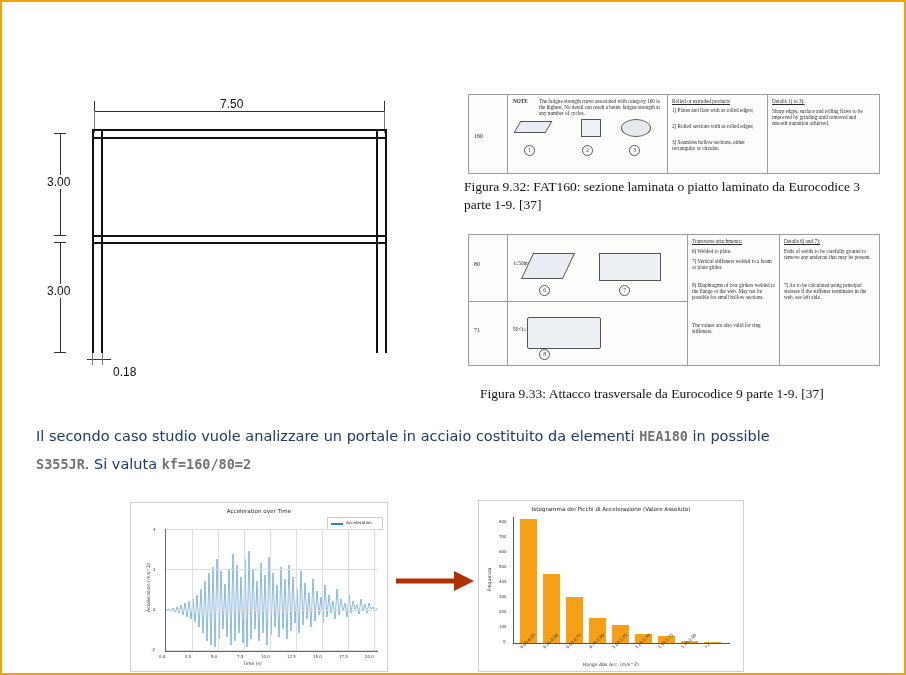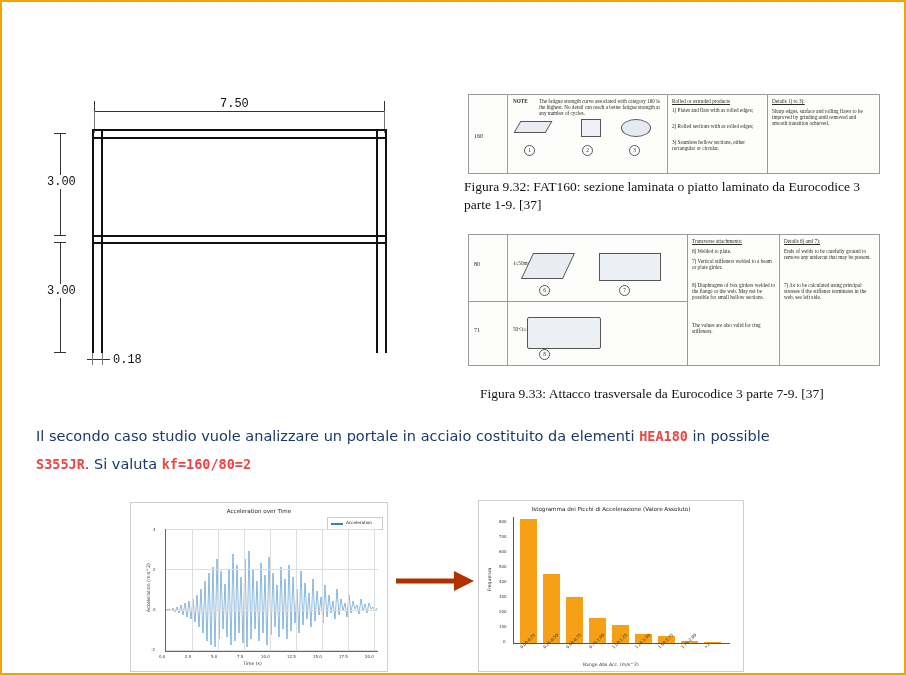--- a/index.html
+++ b/index.html
@@ -7,21 +7,21 @@
   .slide{position:relative;width:906px;height:675px;box-sizing:border-box;border:2px solid #f0a500;background:#fff;}
   .title{
     position:absolute;left:0;top:14px;width:100%;text-align:center;
     font-family:"DejaVu Sans",sans-serif;font-weight:bold;font-size:40px;color:#111;
     letter-spacing:-0.5px;
   }
 
   
   .drawing{position:absolute;left:30px;top:85px;width:410px;height:290px;}
   .dimline{position:absolute;background:#333;}
-  .dlabel{position:absolute;font-family:Liberation Mono, monospace;font-size:12px;color:#111;background:#fff;padding:0 3px;}
+  .dlabel{position:absolute;font-family:Liberation Sans, sans-serif;font-size:12px;color:#111;background:#fff;padding:0 3px;}
   .frame-col{position:absolute;background:#111;}
   .frame-beam{position:absolute;background:#111;}
 
   .cap{
     position:absolute;font-family:"Liberation Serif",serif;font-size:13.5px;color:#111;
   }
 
   
   .scan{position:absolute;background:#fdfdfb;border:1px solid #9a9a9a;}
   .scan .cellborder{position:absolute;background:#9a9a9a;}
@@ -37,21 +37,21 @@
     position:absolute;width:9px;height:9px;border:1px solid #555;border-radius:50%;
     font-size:5.5px;line-height:9px;text-align:center;color:#333;background:#fff;
     font-family:"Liberation Serif",serif;
   }
 
   
   .para{
     position:absolute;left:34px;top:420px;width:850px;
     font-family:"DejaVu Sans",sans-serif;font-size:14.5px;color:#1b3a6b;line-height:1.95;
   }
-  .mono{font-family:"DejaVu Sans Mono",monospace;font-weight:bold;color:#ef4444;font-size:13.5px;}
+  .mono{font-family:"DejaVu Sans Mono",monospace;font-weight:bold;color:#737373;font-size:13.5px;}
 
   
   .chartbox{position:absolute;background:#fff;border:1px solid #cfcfcf;}
   .charttitle{position:absolute;width:100%;text-align:center;font-family:"DejaVu Sans",sans-serif;font-size:5.6px;color:#222;}
   .axislabel{position:absolute;font-family:"DejaVu Sans",sans-serif;font-size:4.6px;color:#333;}
   .ticklabel{position:absolute;font-family:"DejaVu Sans",sans-serif;font-size:4px;color:#333;}
   .gridline{position:absolute;background:#dddddd;}
   .bar{position:absolute;background:#f5a015;}
   .legendbox{position:absolute;border:1px solid #cccccc;background:#fff;}
   .legendline{position:absolute;height:1.5px;background:#2b83c6;}
@@ -92,21 +92,21 @@
     <div class="dlabel" style="left:12px;top:88px;">3.00</div>
 
     <div class="dimline" style="left:28px;top:155px;width:1px;height:110px;"></div>
     <div class="dimline" style="left:22px;top:155px;width:12px;height:1px;"></div>
     <div class="dimline" style="left:22px;top:265px;width:12px;height:1px;"></div>
     <div class="dlabel" style="left:12px;top:197px;">3.00</div>
 
     <div class="dimline" style="left:55px;top:272px;width:24px;height:1px;"></div>
     <div class="dimline" style="left:60px;top:266px;width:1px;height:12px;background:#777;"></div>
     <div class="dimline" style="left:70px;top:266px;width:1px;height:12px;background:#777;"></div>
-    <div class="dlabel" style="left:78px;top:266px;">0.18</div>
+    <div class="dlabel" style="left:78px;top:278px;">0.18</div>
   </div>
 
 
   <div class="scan" style="left:466px;top:92px;width:410px;height:78px;">
     <div class="cellborder" style="left:38px;top:0;width:1px;height:78px;"></div>
     <div class="cellborder" style="left:198px;top:0;width:1px;height:78px;"></div>
     <div class="cellborder" style="left:298px;top:0;width:1px;height:78px;"></div>
 
     <div class="microtext micro7" style="left:5px;top:38px;">160</div>
 
@@ -153,21 +153,21 @@
     <div class="microtext micro6" style="left:315px;top:48px;width:90px;">7) Δσ to be calculated using principal stresses if the stiffener terminates in the web, see left side.</div>
 
     <div class="boxshape" style="left:58px;top:18px;width:40px;height:24px;transform:skewX(-25deg);"></div>
     <div class="boxshape" style="left:130px;top:18px;width:60px;height:26px;background:#eceff4;"></div>
     <div class="boxshape" style="left:58px;top:82px;width:72px;height:30px;background:#eceff4;border-radius:2px;"></div>
     <div class="circlenum" style="left:70px;top:50px;">6</div>
     <div class="circlenum" style="left:150px;top:50px;">7</div>
     <div class="circlenum" style="left:70px;top:114px;">8</div>
   </div>
 
-  <div class="cap" style="left:478px;top:384px;width:420px;">Figura 9.33: Attacco trasversale da Eurocodice 3 parte 7-9. [37]</div>
+  <div class="cap" style="left:478px;top:384px;width:420px;">Figura 9.33: Attacco trasversale da Eurocodice 9 parte 1-9. [37]</div>
 
   <div class="para">
     <span>Il secondo caso studio vuole analizzare un portale in acciaio costituito da elementi </span><span class="mono">HEA180</span><span> in possible</span><br>
     <span class="mono">S355JR</span><span>. Si valuta </span><span class="mono">kf=160/80=2</span>
   </div>
 
   <div class="chartbox" style="left:128px;top:500px;width:256px;height:168px;">
     <div class="charttitle" style="top:5px;">Acceleration over Time</div>
 
     <div class="legendbox" style="left:196px;top:14px;width:54px;height:11px;">

